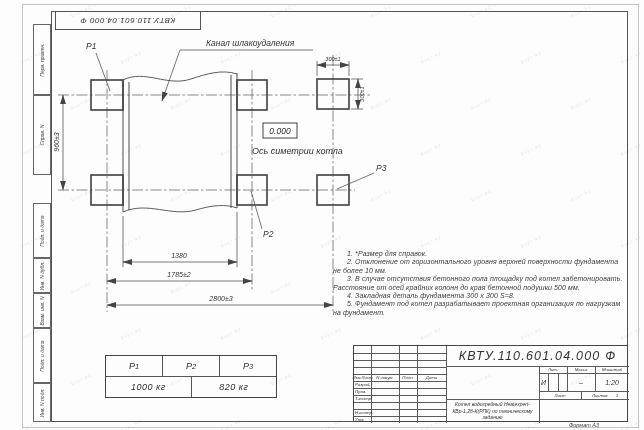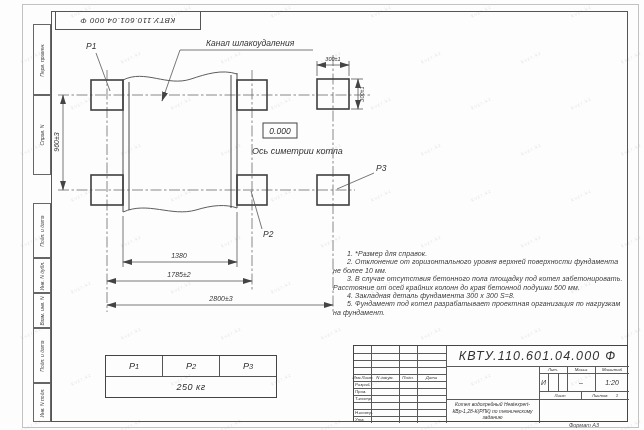--- a/index.html
+++ b/index.html
@@ -250,21 +250,22 @@
       <div class="cell">
           <span>P</span>
           <sub>2</sub>
         </div>
       <div class="cell">
           <span>P</span>
           <sub>3</sub>
         </div>
     </div>
     <div class="row vals">
-      <div class="cell">250 кг</div>
+      <div class="cell">1000 кг</div>
+      <div class="cell">820 кг</div>
     </div>
   </div>
 
   <div class="tb">
 
     <div class="vl" style="left:92px;top:0;height:77px;width:1.4px;"></div>
     <div class="vl" style="left:17px;top:0;height:77px;"></div>
     <div class="vl" style="left:45px;top:0;height:77px;"></div>
     <div class="vl" style="left:63px;top:0;height:77px;"></div>
     <div class="hl" style="left:0;top:7px;width:92px;"></div>

